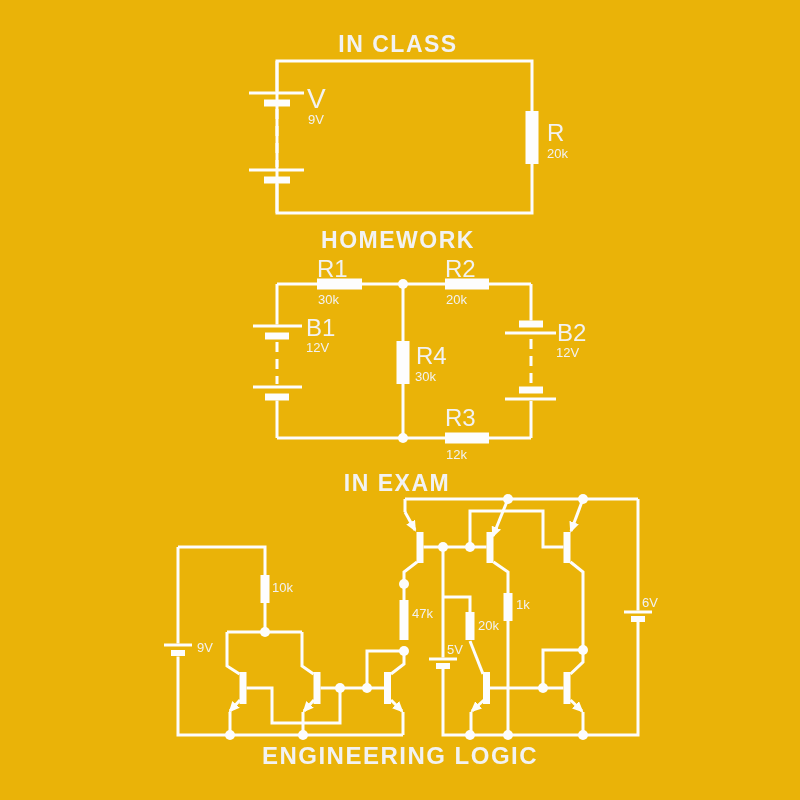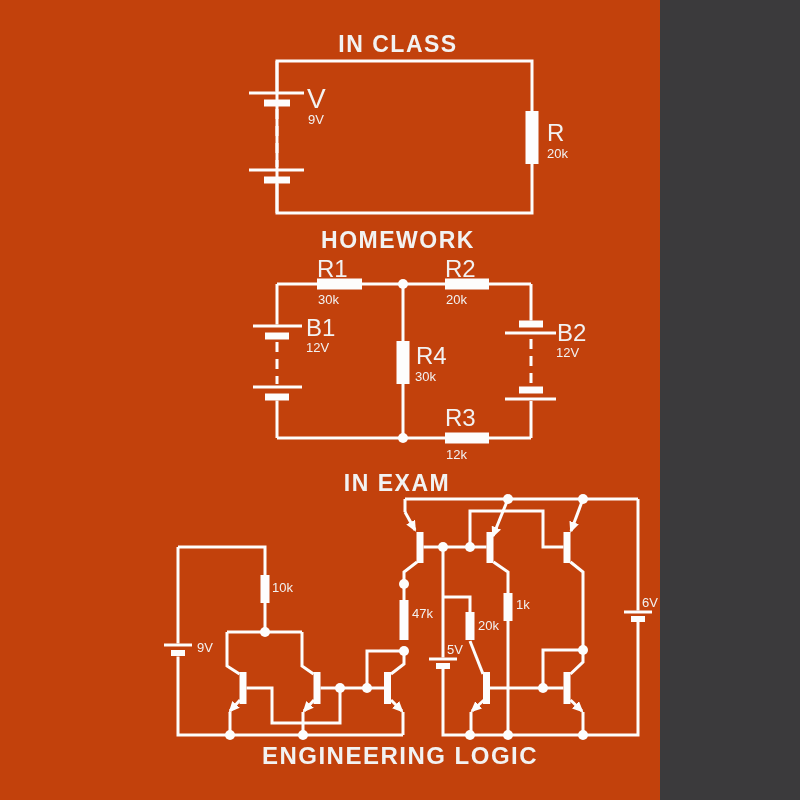--- a/index.html
+++ b/index.html
@@ -1,16 +1,16 @@
 <!DOCTYPE html>
 <html><head>
 <meta charset="utf-8">
 <style>
   html,body{margin:0;padding:0;background:#3b3a3c;}
-  .stage{width:660px;height:800px;background:#c2410c;position:relative;overflow:hidden;}
+  .stage{width:800px;height:800px;background:#eab308;position:relative;overflow:hidden;}
   svg text{font-family:"Liberation Sans",sans-serif;fill:#f2f2f2;}
   .wire{stroke:#fdfdfd;stroke-width:3;fill:none;stroke-linejoin:miter;stroke-linecap:butt;}
   .wire-dash{stroke:#fdfdfd;stroke-width:3;fill:none;stroke-dasharray:10 7;}
   .plate-long{stroke:#fdfdfd;stroke-width:3;}
   .plate-short{stroke:#fdfdfd;stroke-width:7;}
   .plate-short-sm{stroke:#fdfdfd;stroke-width:6;}
   .comp{fill:#fdfdfd;stroke:none;}
   .dot{fill:#fdfdfd;}
   .t-title{font-size:23px;font-weight:bold;letter-spacing:1.5px;}
   .caption{font-size:24px;font-weight:bold;letter-spacing:1.5px;}

